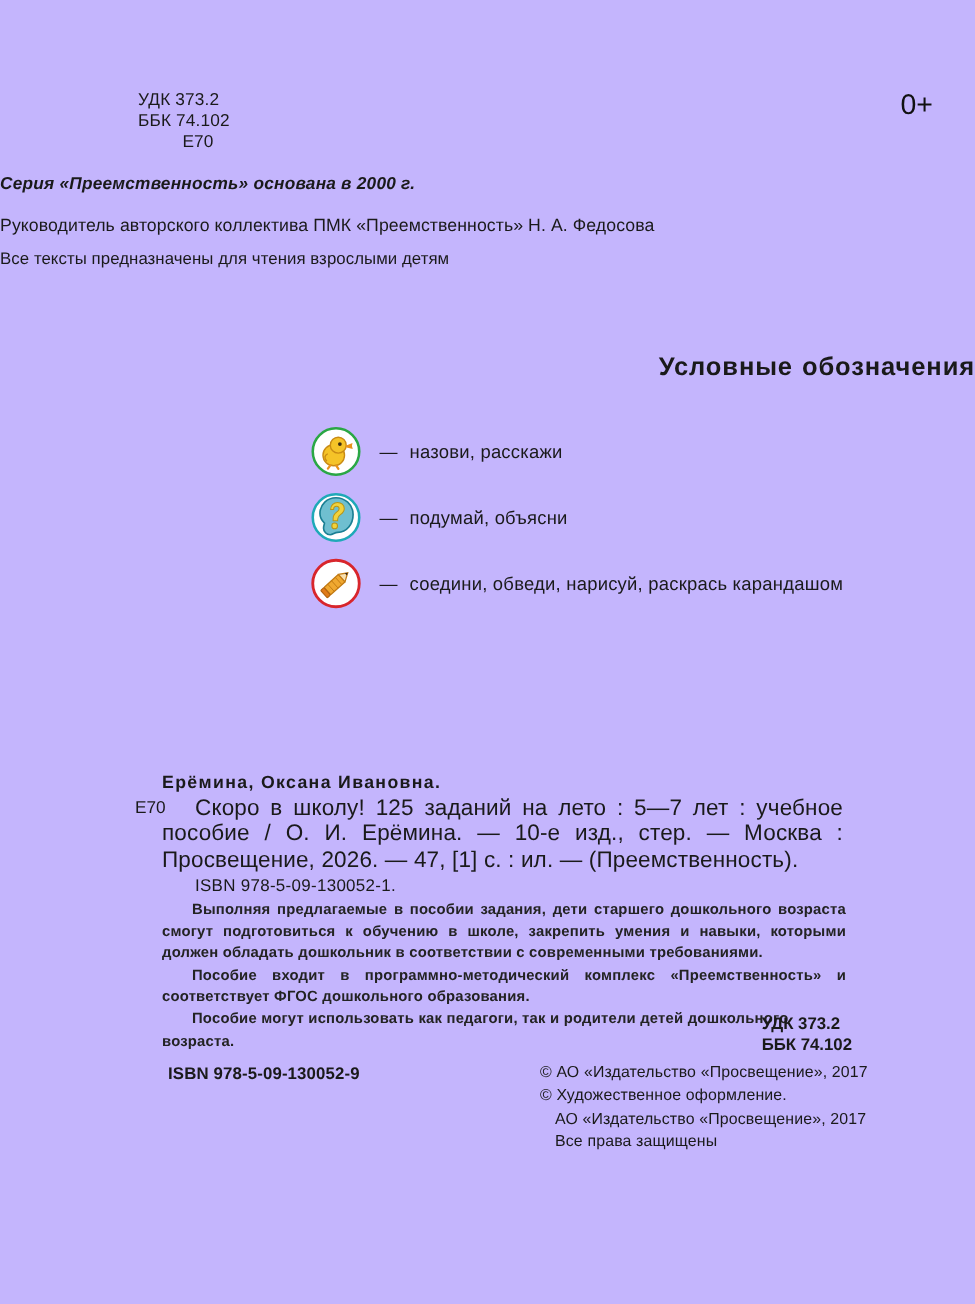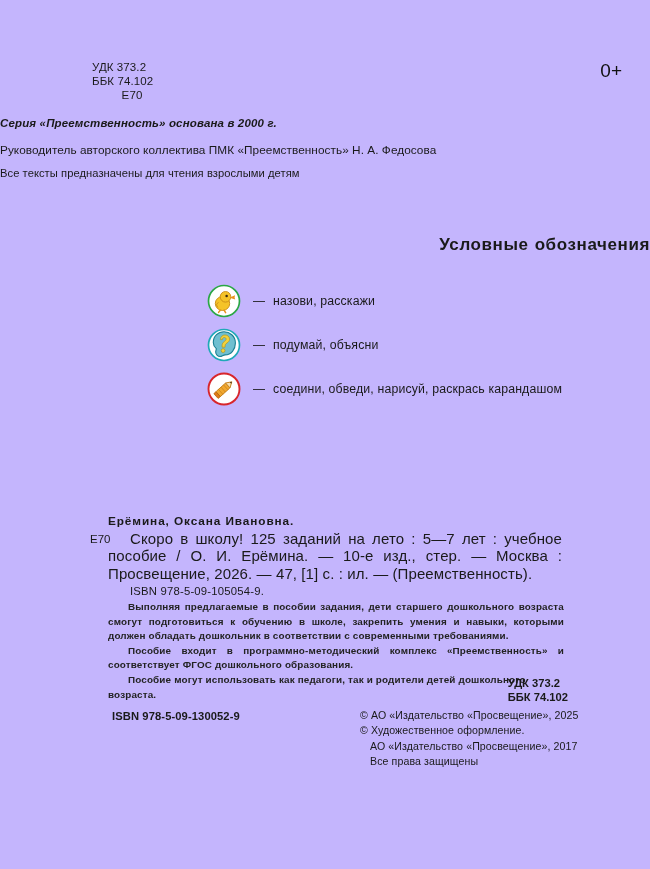--- a/index.html
+++ b/index.html
@@ -277,36 +277,36 @@
       <span class="legend-dash">—</span>
       <span class="legend-label">соедини, обведи, нарисуй, раскрась карандашом</span>
     </div>
 
   </div>
 
   <div class="biblio-e70">Е70</div>
   <div class="biblio">
     <div class="biblio-author">Ерёмина, Оксана Ивановна.</div>
     <div class="biblio-desc"><span class="indent"></span><span>Скоро в школу! 125 заданий на лето : 5—7 лет : учебное пособие / О. И. Ерёмина. — 10-е изд., стер. — Москва : Просвещение, 2026. — 47, [1] с. : ил. — (Преемственность).</span></div>
-    <div class="biblio-isbn">ISBN 978-5-09-105054-9.</div>
+    <div class="biblio-isbn">ISBN 978-5-09-130052-1.</div>
   </div>
 
   <div class="annotation">
     <p>Выполняя предлагаемые в пособии задания, дети старшего дошкольного возраста смогут подготовиться к обучению в школе, закрепить умения и навыки, которыми должен обладать дошкольник в соответствии с современными требованиями.</p>
     <p>Пособие входит в программно-методический комплекс «Преемственность» и соответствует ФГОС дошкольного образования.</p>
     <p class="last">Пособие могут использовать как педагоги, так и родители детей дошкольного возраста.</p>
   </div>
 
   <div class="udk-bottom">
     <div>УДК  373.2</div>
     <div>ББК  74.102</div>
   </div>
 
   <div class="isbn-bottom">ISBN 978-5-09-130052-9</div>
 
   <div class="copyright">
-    <div>© АО «Издательство «Просвещение», 2025</div>
+    <div>© АО «Издательство «Просвещение», 2017</div>
     <div>© Художественное оформление.</div>
     <div><span class="ind"></span><span>АО «Издательство  «Просвещение», 2017</span></div>
     <div><span class="ind"></span><span>Все права защищены</span></div>
   </div>
 
 </div>
 
 </body></html>

